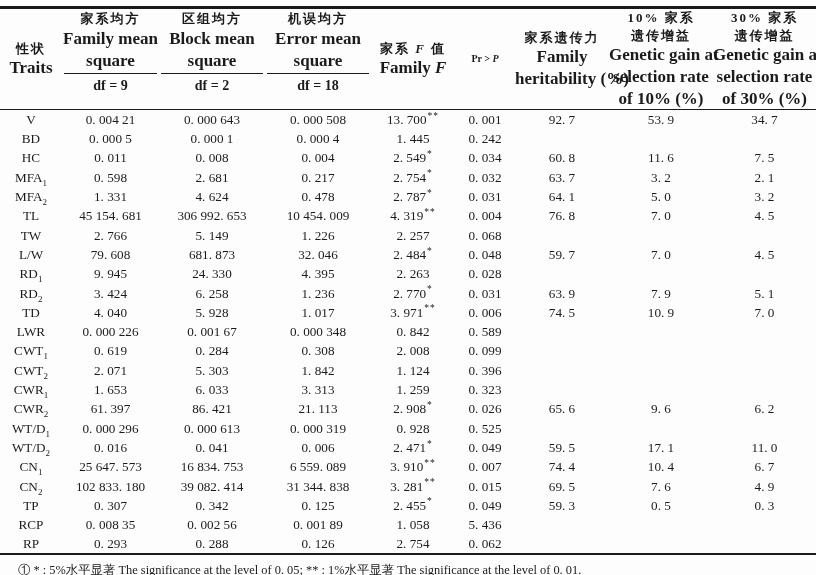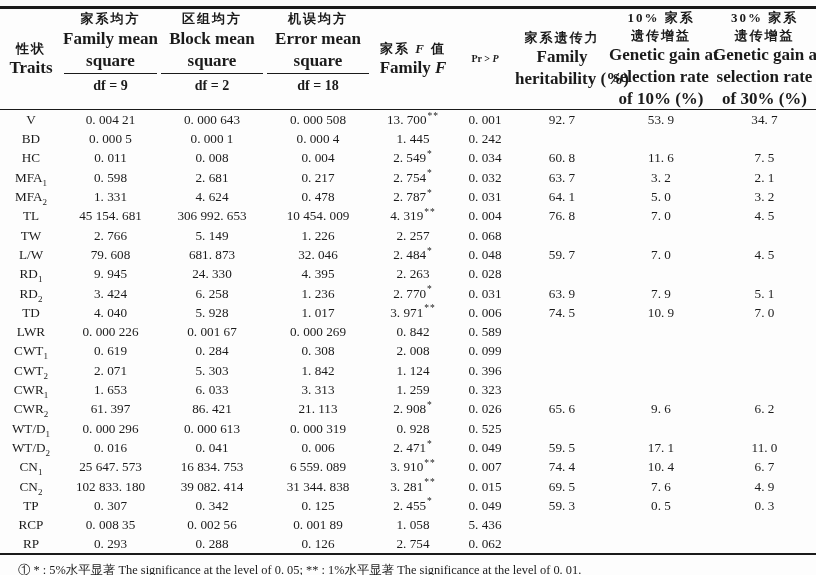--- a/index.html
+++ b/index.html
@@ -224,21 +224,21 @@
           <td>3. 971<sup class="sig">**</sup></td>
           <td>0. 006</td>
           <td>74. 5</td>
           <td>10. 9</td>
           <td>7. 0</td>
         </tr>
         <tr>
           <td class="trait">LWR</td>
           <td>0. 000 226</td>
           <td>0. 001 67</td>
-          <td>0. 000 269</td>
+          <td>0. 000 348</td>
           <td>0. 842</td>
           <td>0. 589</td>
           <td></td>
           <td></td>
           <td></td>
         </tr>
         <tr>
           <td class="trait">CWT<sub>1</sub></td>
           <td>0. 619</td>
           <td>0. 284</td>

